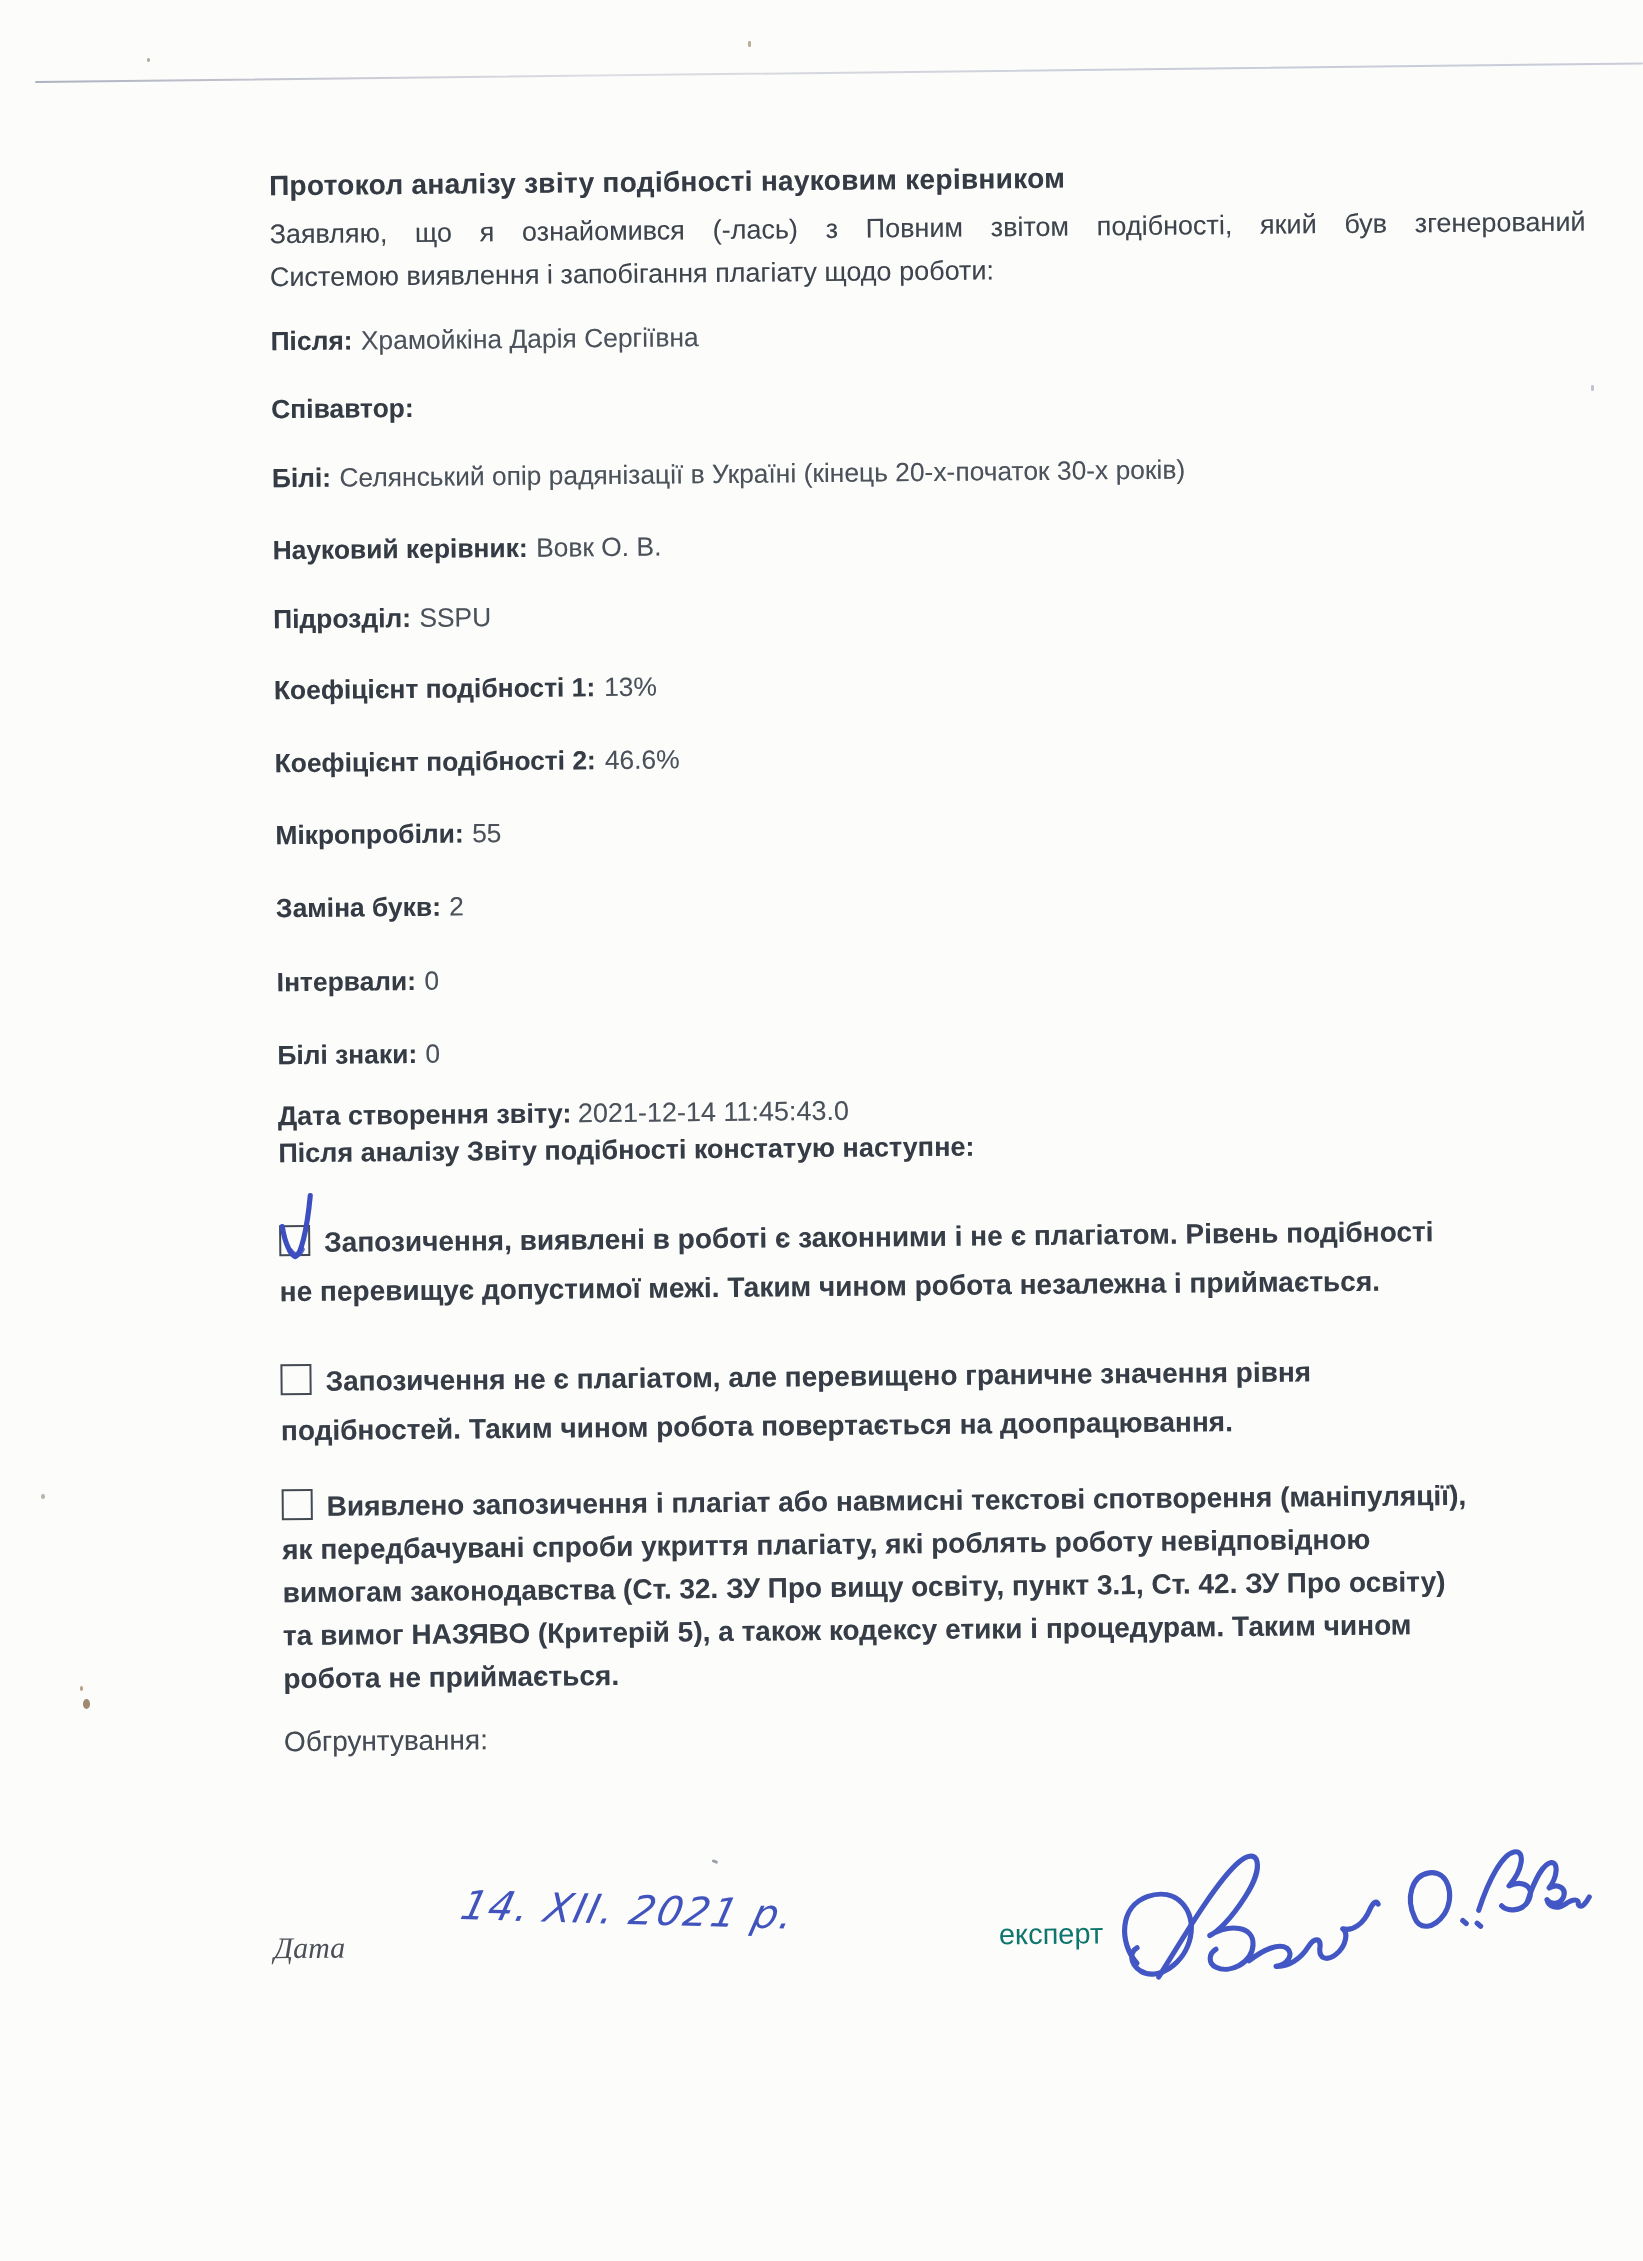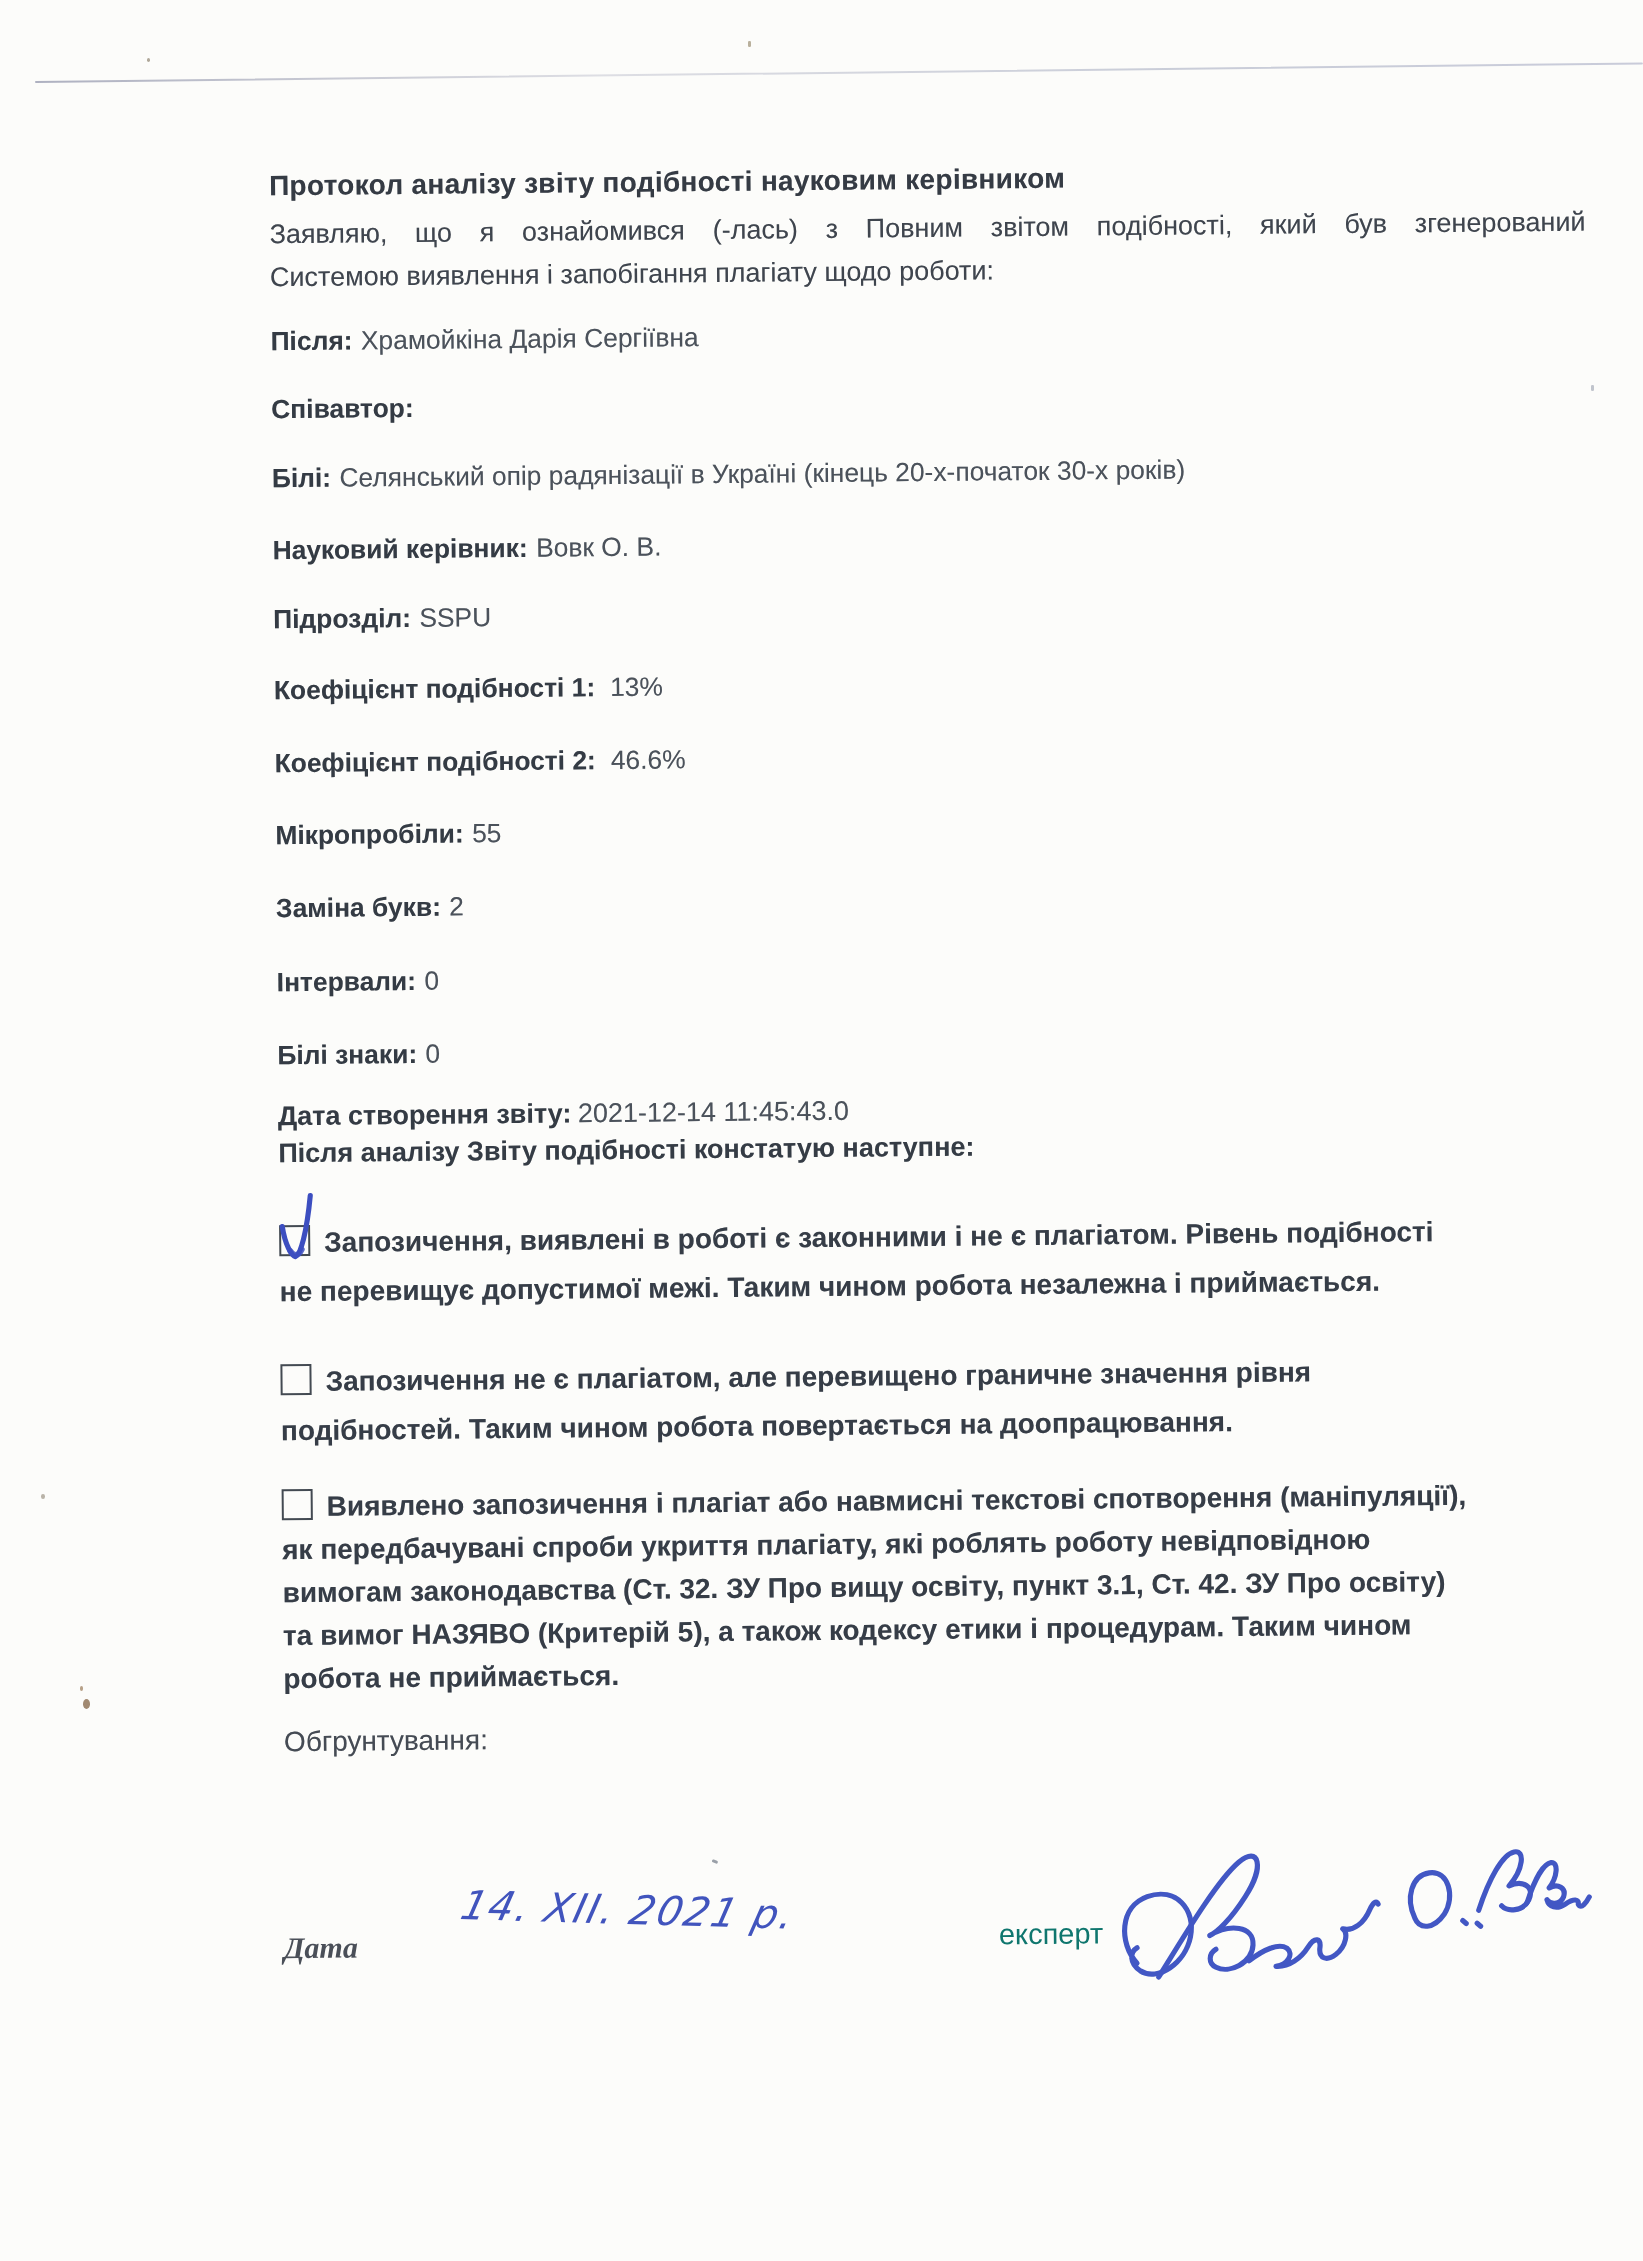--- a/index.html
+++ b/index.html
@@ -28,21 +28,21 @@
     position:absolute;left:276px;top:208px;width:1316px;
     font-size:27px;line-height:43px;color:#3f454e;
     text-shadow:0 0 0.6px rgba(60,65,75,.3);
   }
   .intro .l1{display:block;text-align:justify;text-align-last:justify;}
   .intro .l2{display:block;}
   .field{position:absolute;left:276px;font-size:26.4px;white-space:nowrap;
     text-shadow:0 0 0.6px rgba(60,65,75,.3);}
   .field .lbl{font-weight:700;color:#343b44;}
   .field .val{color:#4b525b;margin-left:8.4px;}
-  .field.tight .val{margin-left:15px;}
+  .field.tight .val{margin-left:9px;}
   .statement{position:absolute;left:276px;font-size:27px;white-space:nowrap;
     text-shadow:0 0 0.6px rgba(60,65,75,.3);}
   .statement .lbl{font-weight:700;color:#343b44;}
   .statement .val{color:#4b525b;margin-left:6.4px;}
   .statement2{position:absolute;left:276px;font-size:27px;font-weight:700;color:#353c45;
     text-shadow:0 0 0.6px rgba(60,65,75,.3);}
   .option{
     position:absolute;left:276px;width:1189px;
     font-size:28px;font-weight:700;color:#363d47;
     text-shadow:0 0 0.6px rgba(60,65,75,.3);
@@ -52,23 +52,23 @@
     border:2.3px solid #434a52;margin-right:14px;vertical-align:-3.9px;
     position:relative;background:transparent;
   }
   .option .box svg{position:absolute;left:-3.9px;top:-34px;overflow:visible;}
   .opt1{top:1213px;line-height:49px;}
   .opt2{top:1352px;line-height:49px;}
   .opt3{top:1480px;line-height:43px;}
   .justif{position:absolute;left:276px;top:1721px;font-size:28px;color:#454b54;
     text-shadow:0 0 0.6px rgba(60,65,75,.3);}
   .date-label{
-    position:absolute;left:274px;top:1926px;
+    position:absolute;left:264px;top:1926px;
     font-family:"Liberation Serif", serif;font-style:italic;
-    font-size:30px;color:#4a4f58;font-weight:bold;
+    font-size:30px;color:#4a4f58;
   }
   .hand-date{
     position:absolute;left:451px;top:1885px;
     font-size:40px;font-style:italic;letter-spacing:1.9px;
     color:#4154bd;
     transform:skewX(-12deg) rotate(2.2deg);
     font-family:"DejaVu Sans", sans-serif;
   }
   .expert-label{position:absolute;left:989px;top:1920px;font-size:29px;color:#0f766e;}
   .signature{position:absolute;left:1083px;top:1832px;transform:rotate(-4deg);}

